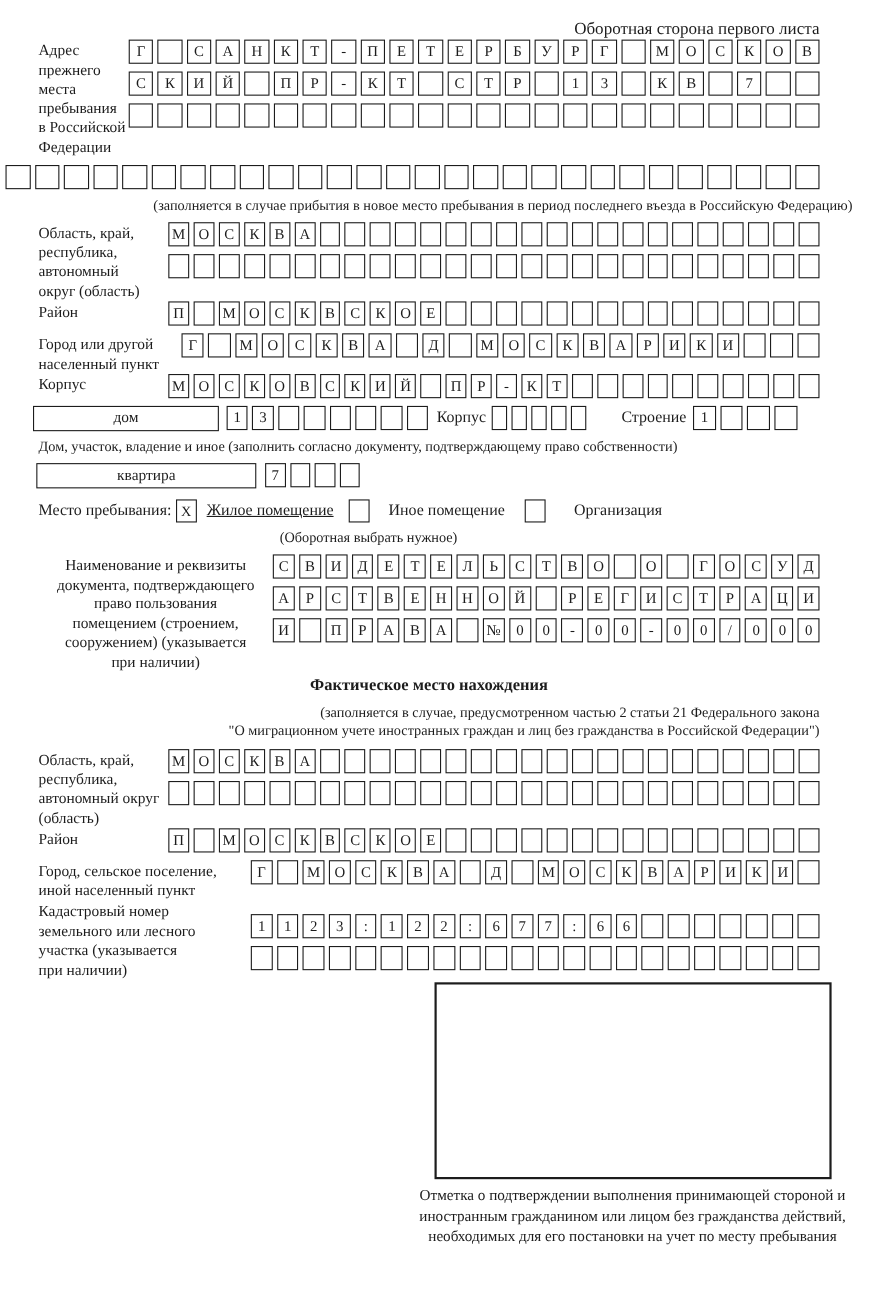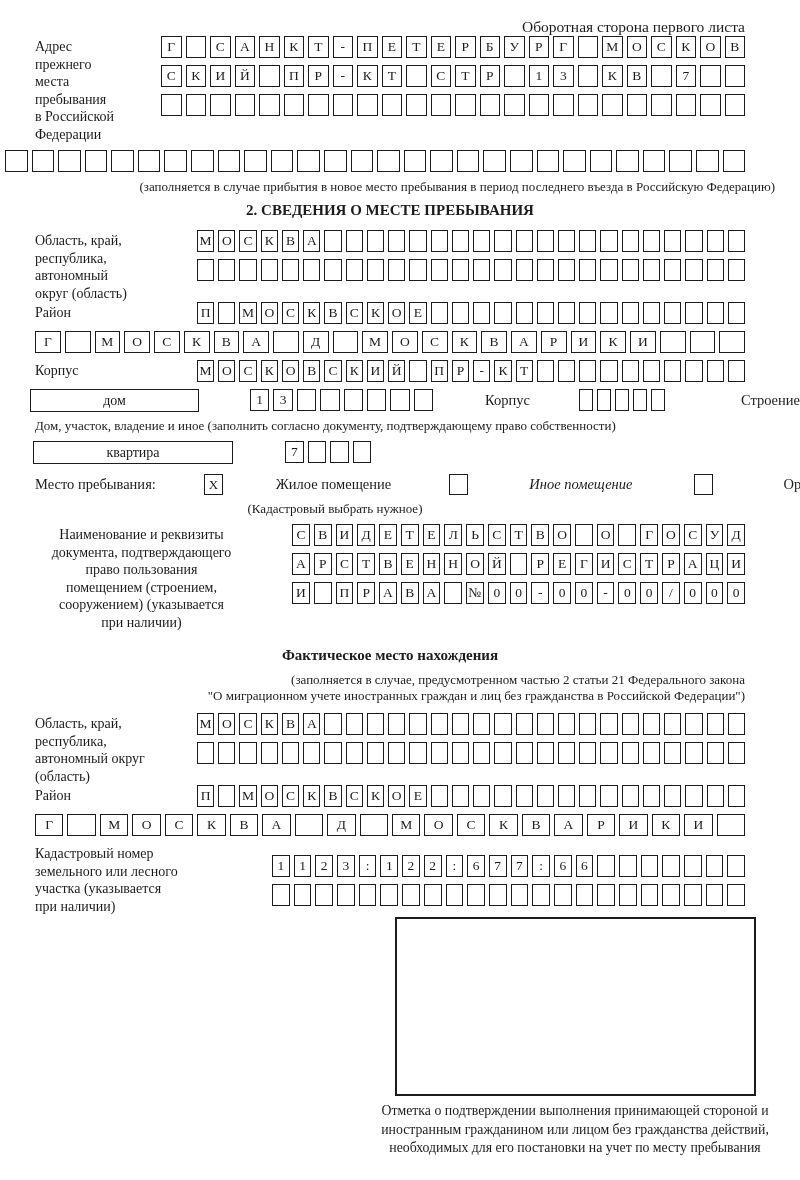--- a/index.html
+++ b/index.html
@@ -1,20 +1,20 @@
 <!DOCTYPE html>
 <html><head>
 <meta charset="utf-8">
 <style>
   html,body{margin:0;padding:0;background:#fff;}
   body{width:800px;height:1180px;overflow:hidden;color:#1c1c1c;
        font-family:"Liberation Serif","DejaVu Serif",serif;}
   .page{box-sizing:border-box;width:800px;padding:18px 55px 0 35px;}
   .hdr{text-align:right;font-size:15.5px;}
-  .frow{display:flex;align-items:flex-start;gap:44px;}
+  .frow{display:flex;align-items:flex-start;}
   .lbl{font-size:14px;line-height:17.5px;white-space:pre-line;flex-shrink:0;padding-top:2px;}
   .w82{width:82px;}.w118{width:118px;}.w130{width:130px;}.w213{width:213px;text-align:center;}.w193{width:193px;}
   .gcol{display:flex;flex-direction:column;flex:1;min-width:0;}
   .grow{display:flex;gap:4px;margin-bottom:7px;flex:1;min-width:0;}
   .grow.fixed{flex:none;}
   .cell{flex:1;height:20px;border:1.6px solid #1c1c1c;display:flex;align-items:center;
         justify-content:center;font-size:13.5px;line-height:1;background:#fff;min-width:0;}
   .full{margin-left:-30px;width:740px;flex:none;}
   .note{font-size:13px;margin:0 0 7px;}
   .center{text-align:right;}
@@ -150,21 +150,20 @@
       <div class="cell"></div>
       <div class="cell"></div>
       <div class="cell"></div>
       <div class="cell"></div>
       <div class="cell"></div>
       <div class="cell"></div>
       <div class="cell"></div>
     </div>
   <div class="note center full">(заполняется в случае прибытия в новое место пребывания в период последнего въезда в Российскую Федерацию)</div>
 
-  <div class="title">2. СВЕДЕНИЯ О МЕСТЕ ПРЕБЫВАНИЯ</div>
 
   <div class="frow">
     <div class="lbl w118">Область, край,
 республика,
 автономный
 округ (область)</div>
     <div class="gcol">
       <div class="grow">
           <div class="cell">М</div>
           <div class="cell">О</div>
@@ -250,20 +249,22 @@
         <div class="cell"></div>
         <div class="cell"></div>
         <div class="cell"></div>
         <div class="cell"></div>
         <div class="cell"></div>
         <div class="cell"></div>
       </div>
   </div>
 
   <div class="frow">
+    <div class="lbl w130">Город или другой
+населенный пункт</div>
     <div class="grow">
         <div class="cell">Г</div>
         <div class="cell"></div>
         <div class="cell">М</div>
         <div class="cell">О</div>
         <div class="cell">С</div>
         <div class="cell">К</div>
         <div class="cell">В</div>
         <div class="cell">А</div>
         <div class="cell"></div>
@@ -353,27 +354,27 @@
         <div class="cell">7</div>
         <div class="cell"></div>
         <div class="cell"></div>
         <div class="cell"></div>
       </div>
   </div>
 
   <div class="frow place">
     <span class="opt-lbl">Место пребывания:</span>
     <span class="checkbox" style="margin-left:4px;">X</span>
-    <span class="opt-lbl" style="margin-left:9px;">Жилое помещение</span>
+    <span class="opt-lbl" style="margin-left:9px;text-decoration:underline;">Жилое помещение</span>
     <span class="checkbox" style="margin-left:14px;"></span>
-    <span class="opt-lbl" style="margin-left:17px;font-style:italic;">Иное помещение</span>
+    <span class="opt-lbl" style="margin-left:17px;">Иное помещение</span>
     <span class="checkbox" style="margin-left:18px;"></span>
     <span class="opt-lbl" style="margin-left:26px;">Организация</span>
   </div>
-  <div class="note" style="margin-left:150px;width:300px;text-align:center;">(Кадастровый выбрать нужное)</div>
+  <div class="note" style="margin-left:150px;width:300px;text-align:center;">(Оборотная выбрать нужное)</div>
 
   <div class="frow" style="margin-top:4px;">
     <div class="lbl w213">Наименование и реквизиты
 документа, подтверждающего
 право пользования
 помещением (строением,
 сооружением) (указывается
 при наличии)</div>
     <div class="gcol">
       <div class="grow">
@@ -441,21 +442,21 @@
           <div class="cell">0</div>
           <div class="cell">0</div>
           <div class="cell">/</div>
           <div class="cell">0</div>
           <div class="cell">0</div>
           <div class="cell">0</div>
         </div>
     </div>
   </div>
 
-  <div class="title" style="margin-top:16px;margin-bottom:8px;">Фактическое место нахождения</div>
+  <div class="title" style="margin-top:4px;margin-bottom:8px;">Фактическое место нахождения</div>
   <div class="note center ml" style="margin-bottom:9px;">(заполняется в случае, предусмотренном частью 2 статьи 21 Федерального закона
 "О миграционном учете иностранных граждан и лиц без гражданства в Российской Федерации")</div>
 
   <div class="frow">
     <div class="lbl w118">Область, край,
 республика,
 автономный округ
 (область)</div>
     <div class="gcol">
       <div class="grow">
@@ -543,20 +544,22 @@
         <div class="cell"></div>
         <div class="cell"></div>
         <div class="cell"></div>
         <div class="cell"></div>
         <div class="cell"></div>
         <div class="cell"></div>
       </div>
   </div>
 
   <div class="frow">
+    <div class="lbl w193">Город, сельское поселение,
+иной населенный пункт</div>
     <div class="grow">
         <div class="cell">Г</div>
         <div class="cell"></div>
         <div class="cell">М</div>
         <div class="cell">О</div>
         <div class="cell">С</div>
         <div class="cell">К</div>
         <div class="cell">В</div>
         <div class="cell">А</div>
         <div class="cell"></div>

